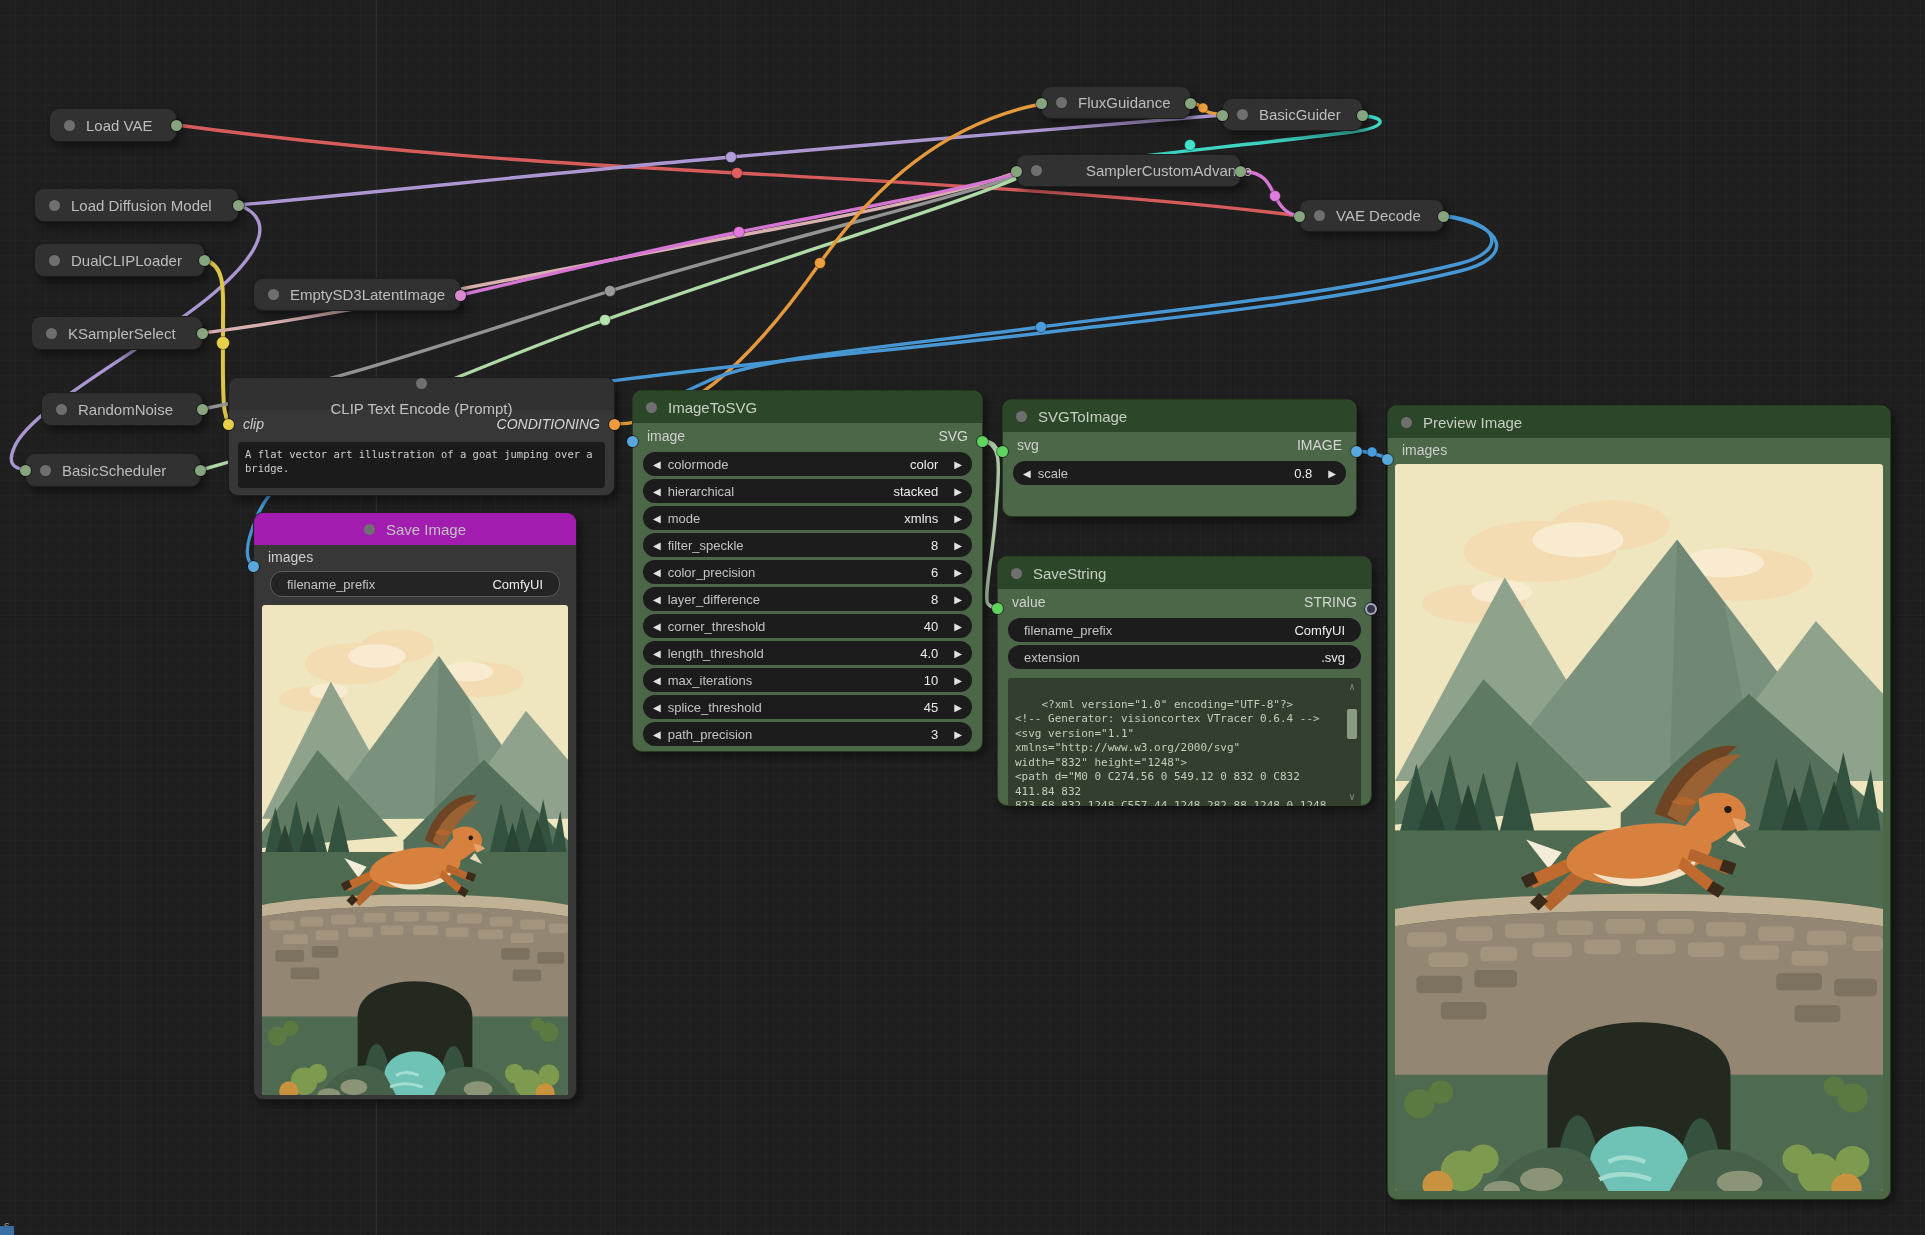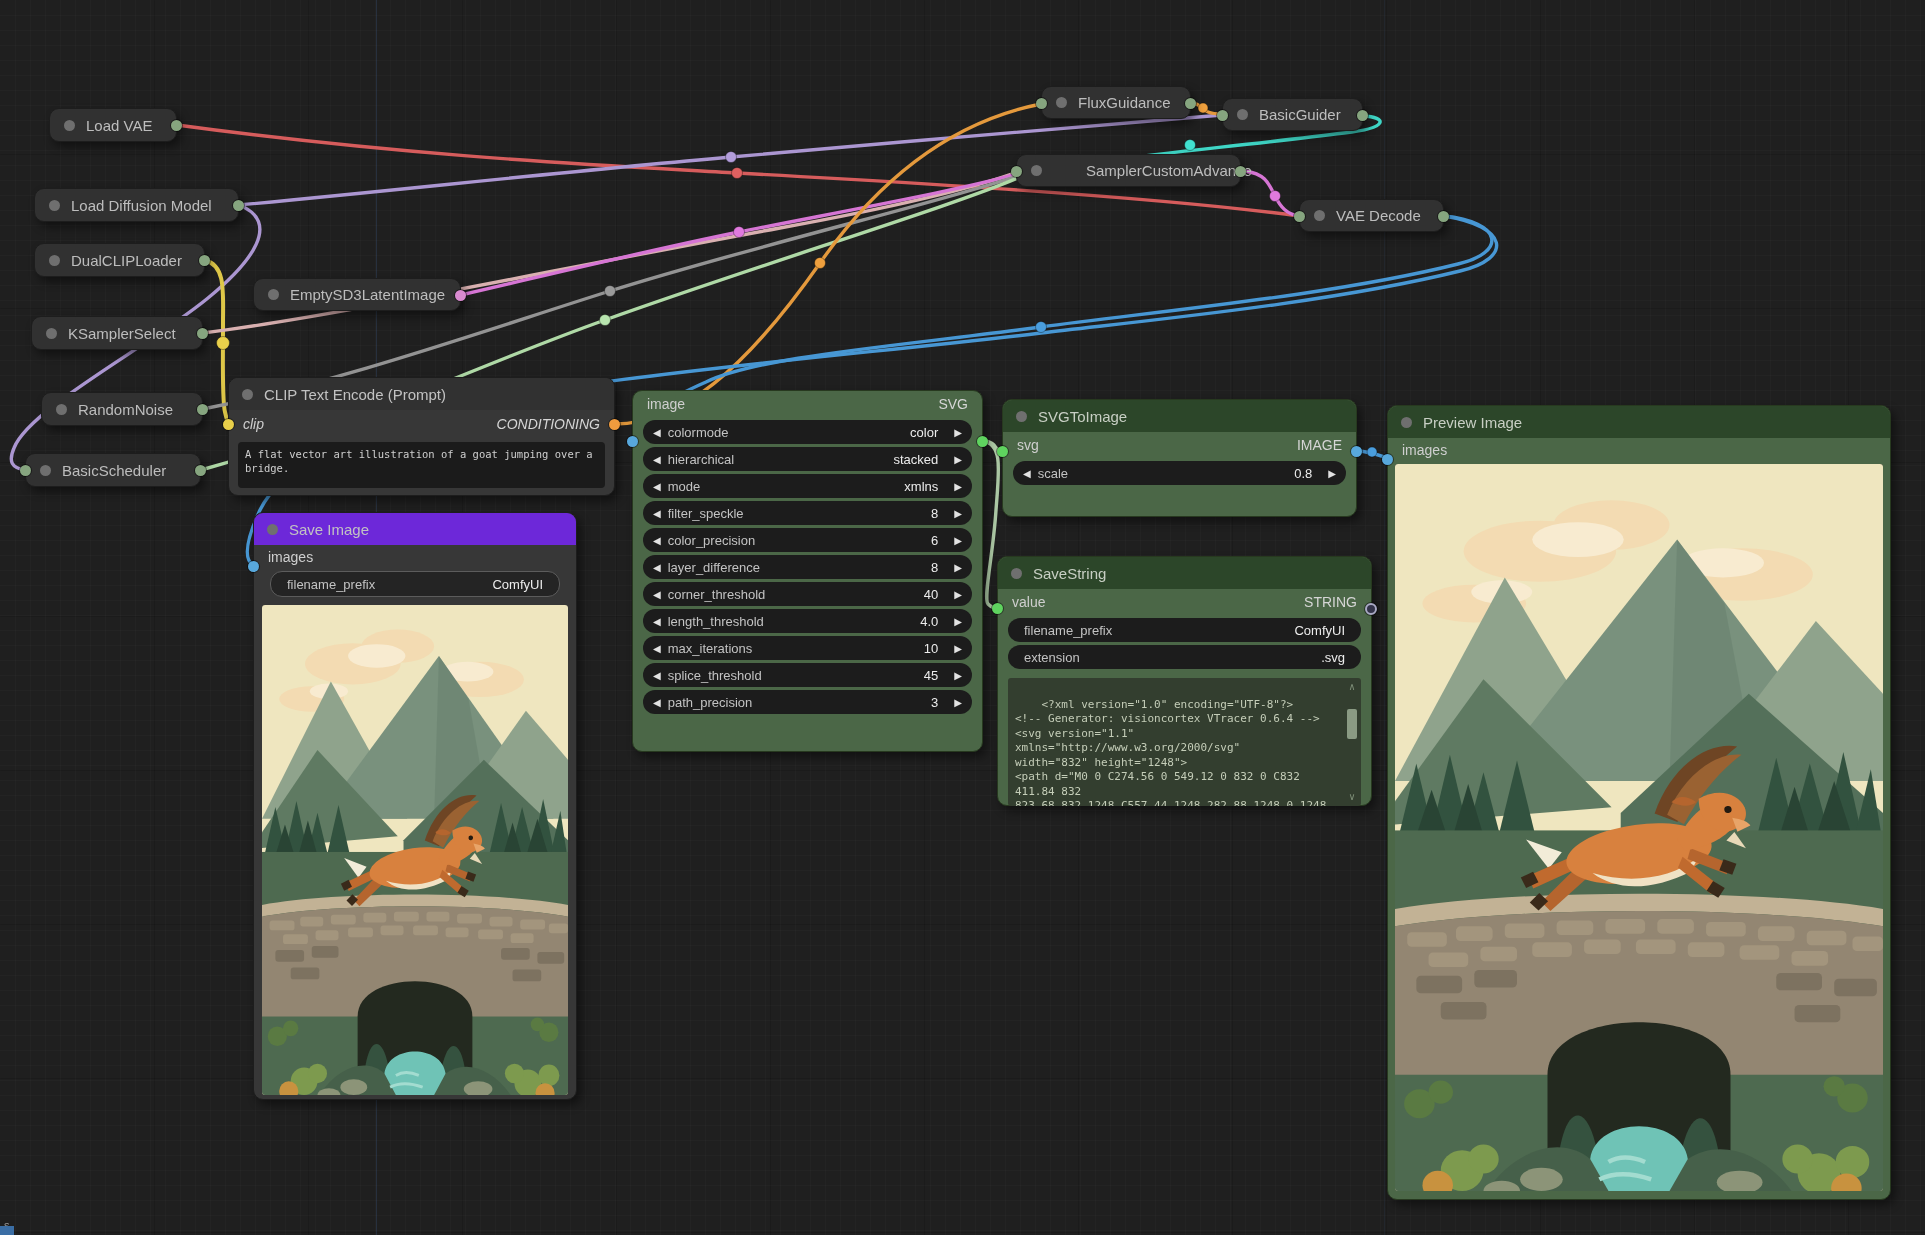--- a/index.html
+++ b/index.html
@@ -277,35 +277,39 @@
   <span class="slot out s-green" style="top:11px"></span>
 </div>
 <div class="node collapsed" style="left:1299px;top:199px;width:145px;height:33px;">
   <span class="tdot"></span>
   <span>VAE Decode</span>
   <span class="slot in s-green" style="top:11px"></span>
   <span class="slot out s-green" style="top:11px"></span>
 </div>
 
 <div class="node" style="left:228px;top:377px;width:387px;height:119px;background:#373737;">
-  <div class="hdr" style="background:#313131;">
+  <div class="hdr" style="background:#313131;flex-direction:column;">
     <span class="tdot"></span>
     <span>CLIP Text Encode (Prompt)</span>
   </div>
   <div class="slotrow" style="height:28px;font-style:italic;">
     <span>clip</span>
     <span class="outlab">CONDITIONING</span>
   </div>
   <span class="slot in s-yellow" style="top:41px"></span>
   <span class="slot out s-orange" style="top:41px"></span>
   <div class="txt" style="margin:4px 9px;height:36px;">A flat vector art illustration of a goat jumping over a
 bridge.</div>
 </div>
 
 <div class="node gnode" style="left:632px;top:390px;width:351px;height:362px;">
+  <div class="hdr">
+    <span class="tdot"></span>
+    <span>ImageToSVG</span>
+  </div>
   <div class="slotrow">
     <span>image</span>
     <span class="outlab">SVG</span>
   </div>
   <span class="slot in s-blue" style="top:45px"></span>
   <span class="slot out s-bgreen" style="top:45px"></span>
   <div class="pill">
       <span class="la">◀</span>
       <span class="name">colormode</span>
       <span class="spacer"></span>
@@ -432,21 +436,21 @@
 width="832" height="1248"&gt;
 &lt;path d="M0 0 C274.56 0 549.12 0 832 0 C832 411.84 832
 823.68 832 1248 C557.44 1248 282.88 1248 0 1248 C0
 836.16 0 424.32 0 0 Z " fill="#0B0C20"
 transform="translate(0,0)"/&gt;</span>
     <span class="scrollbar"><span>∧</span><span class="sb-thumb"></span><span class="sb-down">∨</span></span>
   </div>
 </div>
 
 <div class="node" style="left:253px;top:512px;width:324px;height:588px;background:#373737;">
-  <div class="hdr" style="background:#6d28d9;">
+  <div class="hdr" style="background:#a21caf;justify-content:center;">
     <span class="tdot"></span>
     <span>Save Image</span>
   </div>
   <div class="slotrow" style="height:24px;">
     <span>images</span>
   </div>
   <span class="slot in s-blue" style="top:48px"></span>
   <div class="pill noarrow outlined" style="margin:2px 16px 0 16px;">
       <span class="name">filename_prefix</span>
       <span class="spacer"></span>

